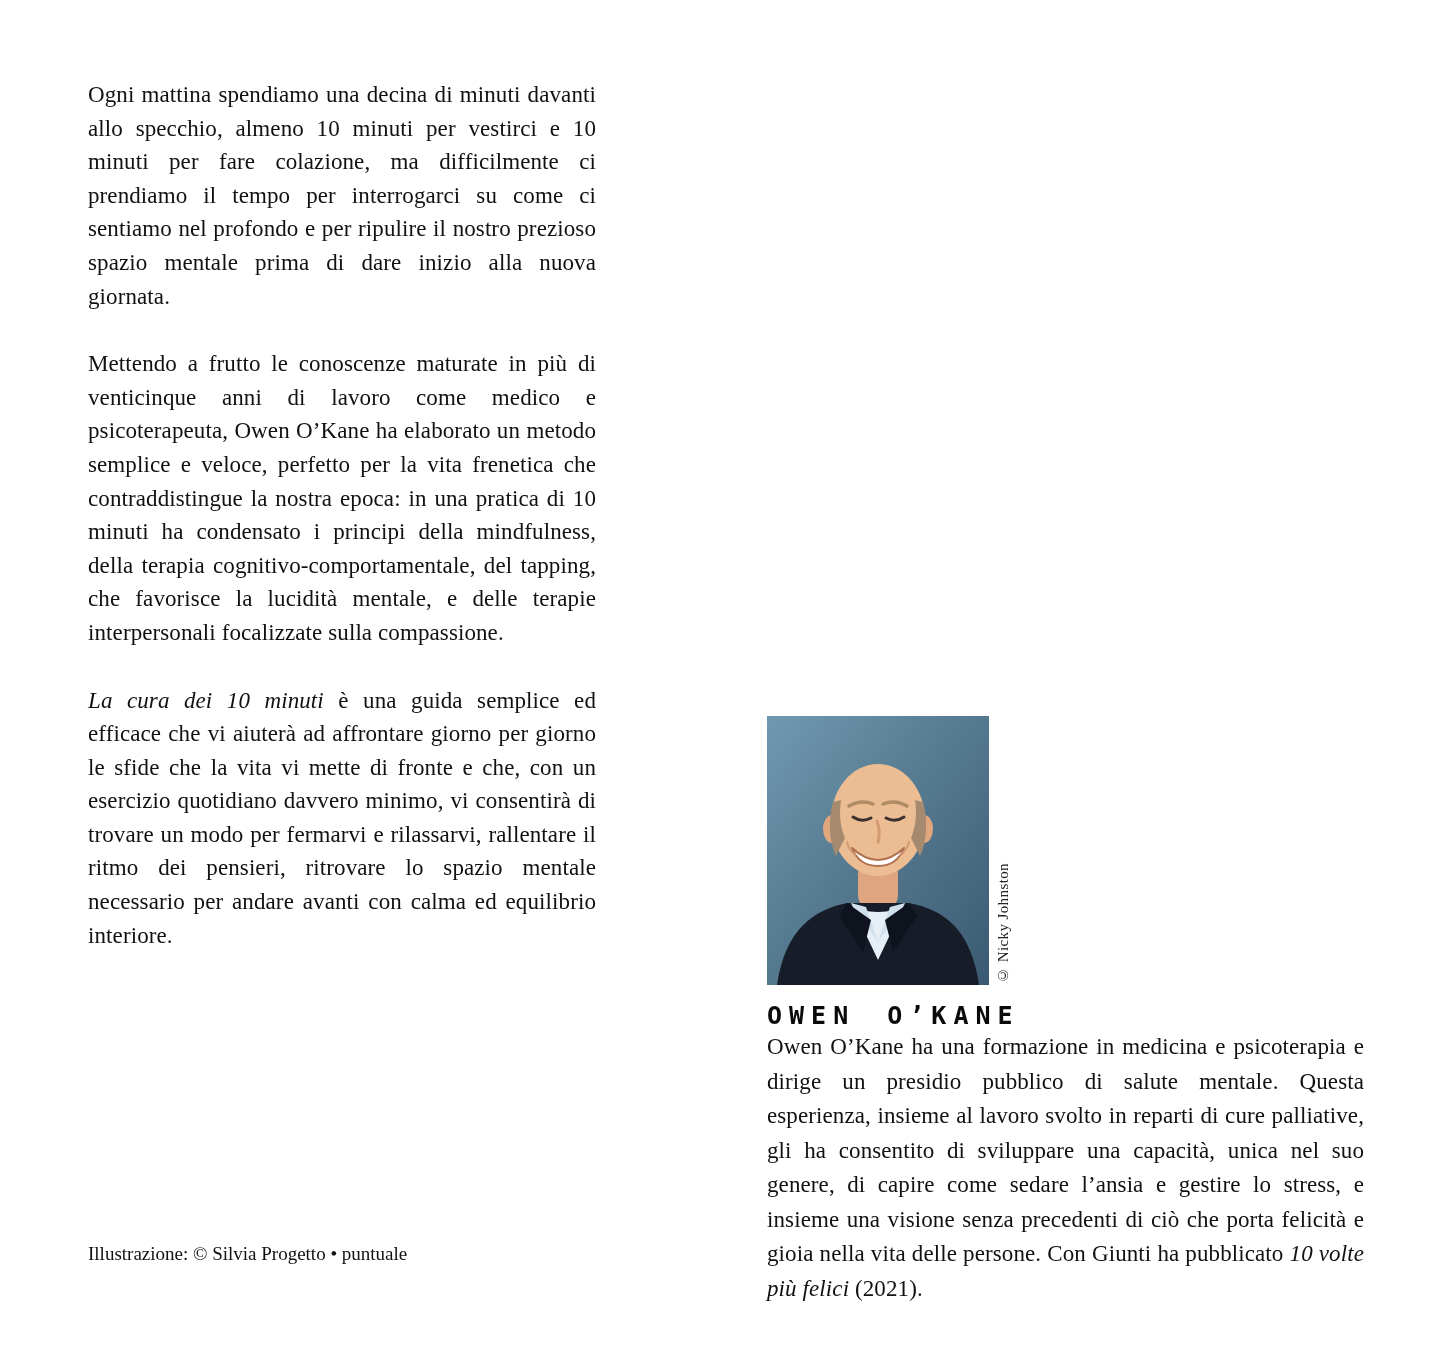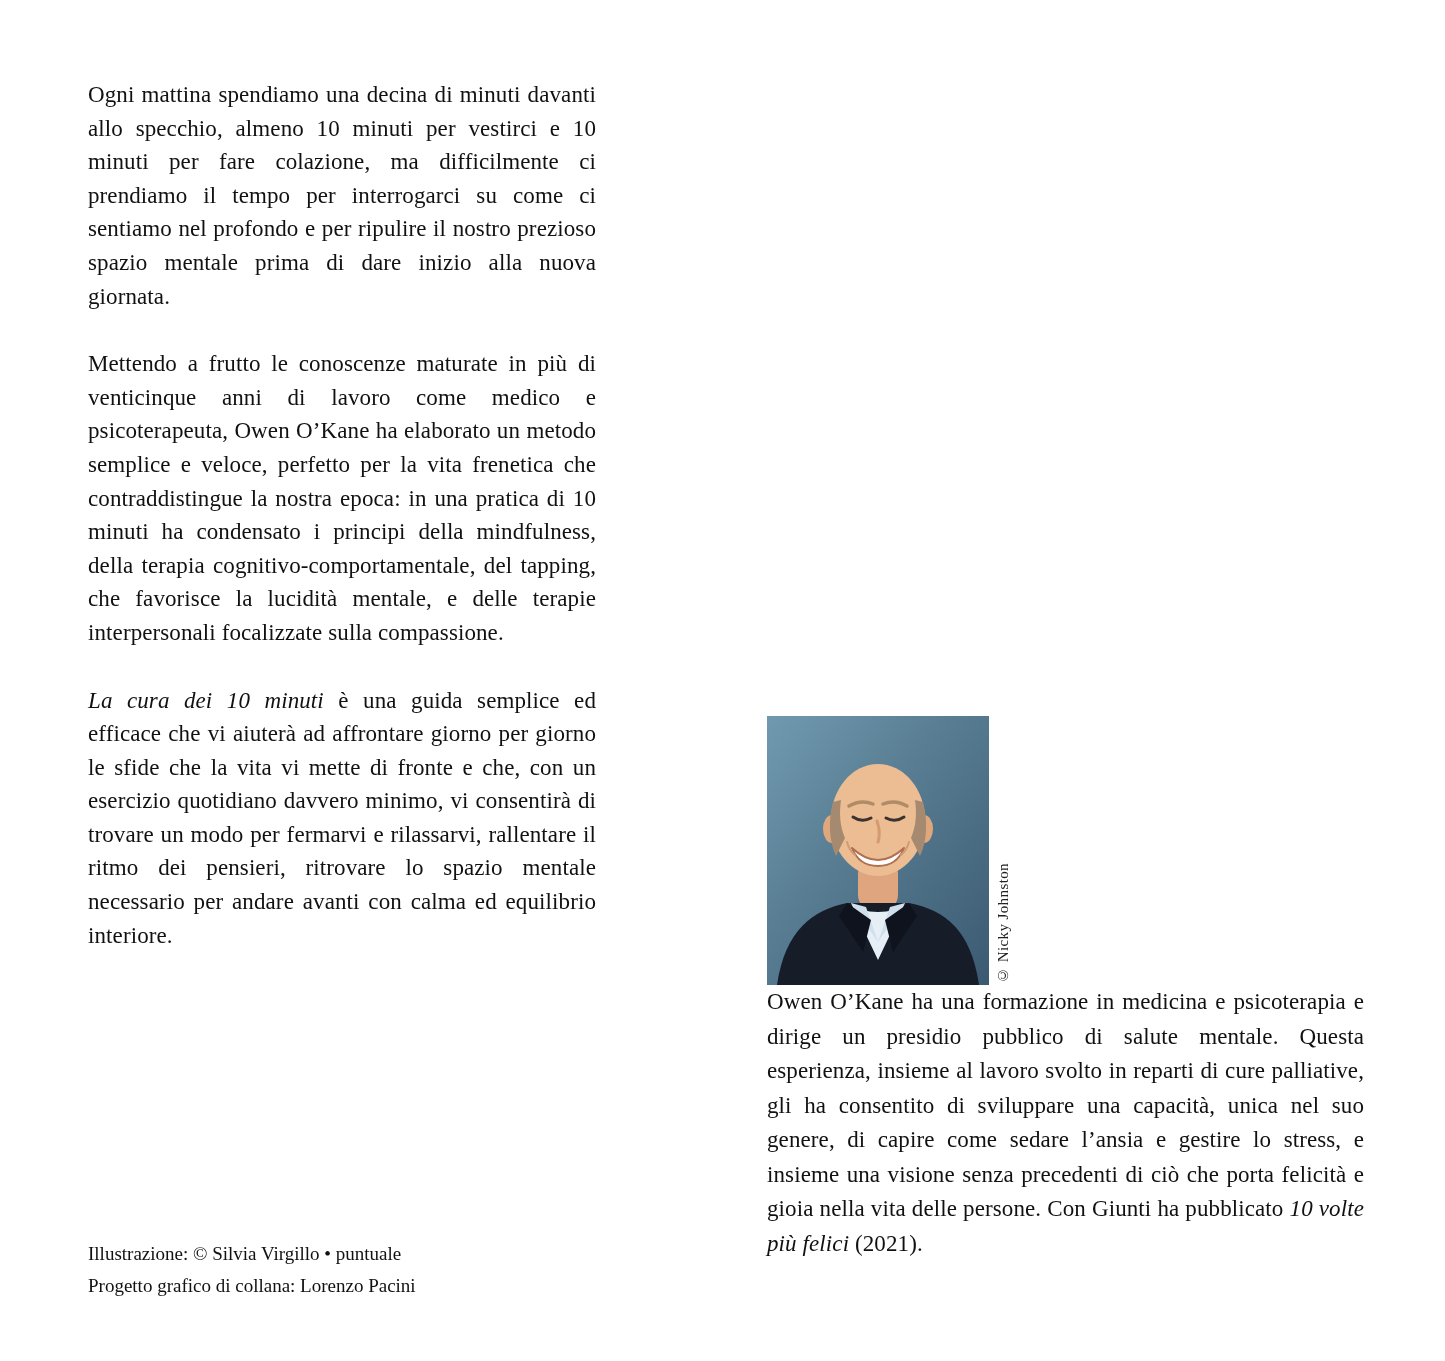--- a/index.html
+++ b/index.html
@@ -85,22 +85,21 @@
 
 <div class="page">
 
   <section class="left-flap">
     <p class="body-text">Ogni mattina spendiamo una decina di minuti davanti allo specchio, almeno 10 minuti per vestirci e 10 minuti per fare colazione, ma difficilmente ci prendiamo il tempo per interrogarci su come ci sentiamo nel profondo e per ripulire il nostro prezioso spazio mentale prima di dare inizio alla nuova giornata.</p>
     <p class="body-text">Mettendo a frutto le conoscenze maturate in più di venticinque anni di lavoro come medico e psicoterapeuta, Owen O’Kane ha elaborato un metodo semplice e veloce, perfetto per la vita frenetica che contraddistingue la nostra epoca: in una pratica di 10 minuti ha condensato i principi della mindfulness, della terapia cognitivo-comportamentale, del tapping, che favorisce la lucidità mentale, e delle terapie interpersonali focalizzate sulla compassione.</p>
     <p class="body-text"><em>La cura dei 10 minuti</em><span> è una guida semplice ed efficace che vi aiuterà ad affrontare giorno per giorno le sfide che la vita vi mette di fronte e che, con un esercizio quotidiano davvero minimo, vi consentirà di trovare un modo per fermarvi e rilassarvi, rallentare il ritmo dei pensieri, ritrovare lo spazio mentale necessario per andare avanti con calma ed equilibrio interiore.</span></p>
   </section>
 
   <section class="credits">
-    <p>Illustrazione: © Silvia Virgillo • puntuale</p>
-    <p>Progetto grafico di collana: Lorenzo Pacini</p>
+    <p>Illustrazione: © Silvia Progetto • puntuale</p>
   </section>
 
   <section class="right-flap">
 
     <div class="photo-block">
       <svg width="222" height="269" viewBox="0 0 222 269" xmlns="http://www.w3.org/2000/svg" role="img" aria-label="Portrait of Owen O'Kane">
         <defs>
           <linearGradient id="bg" x1="0" y1="0" x2="1" y2="1">
             <stop offset="0" stop-color="#7099af"></stop>
             <stop offset="0.5" stop-color="#54788e"></stop>
@@ -137,18 +136,19 @@
         <path d="M110,105 q4,12 1,21" stroke="#d49a72" stroke-width="3" fill="none" stroke-linecap="round"></path>
 
         <path d="M85,132 q26,24 52,0 q-7,18 -26,18 q-19,0 -26,-18 Z" fill="#ffffff" stroke="#b06f4e" stroke-width="2" stroke-linejoin="round"></path>
 
         <path d="M80,126 q2,8 8,13" stroke="#d49a72" stroke-width="2" fill="none" stroke-linecap="round"></path>
         <path d="M142,126 q-2,8 -8,13" stroke="#d49a72" stroke-width="2" fill="none" stroke-linecap="round"></path>
       </svg>
       <span class="photo-credit">© Nicky Johnston</span>
     </div>
 
+    <h2 class="author-name">OWEN O’KANE</h2>
 
     <p class="bio"><span>Owen O’Kane ha una formazione in medicina e psicoterapia e dirige un presidio pubblico di salute mentale. Questa esperienza, insieme al lavoro svolto in reparti di cure palliative, gli ha consentito di sviluppare una capacità, unica nel suo genere, di capire come sedare l’ansia e gestire lo stress, e insieme una visione senza precedenti di ciò che porta felicità e gioia nella vita delle persone. Con Giunti ha pubblicato </span><em>10 volte più felici</em><span> (2021).</span></p>
 
   </section>
 
 </div>
 
 </body></html>

